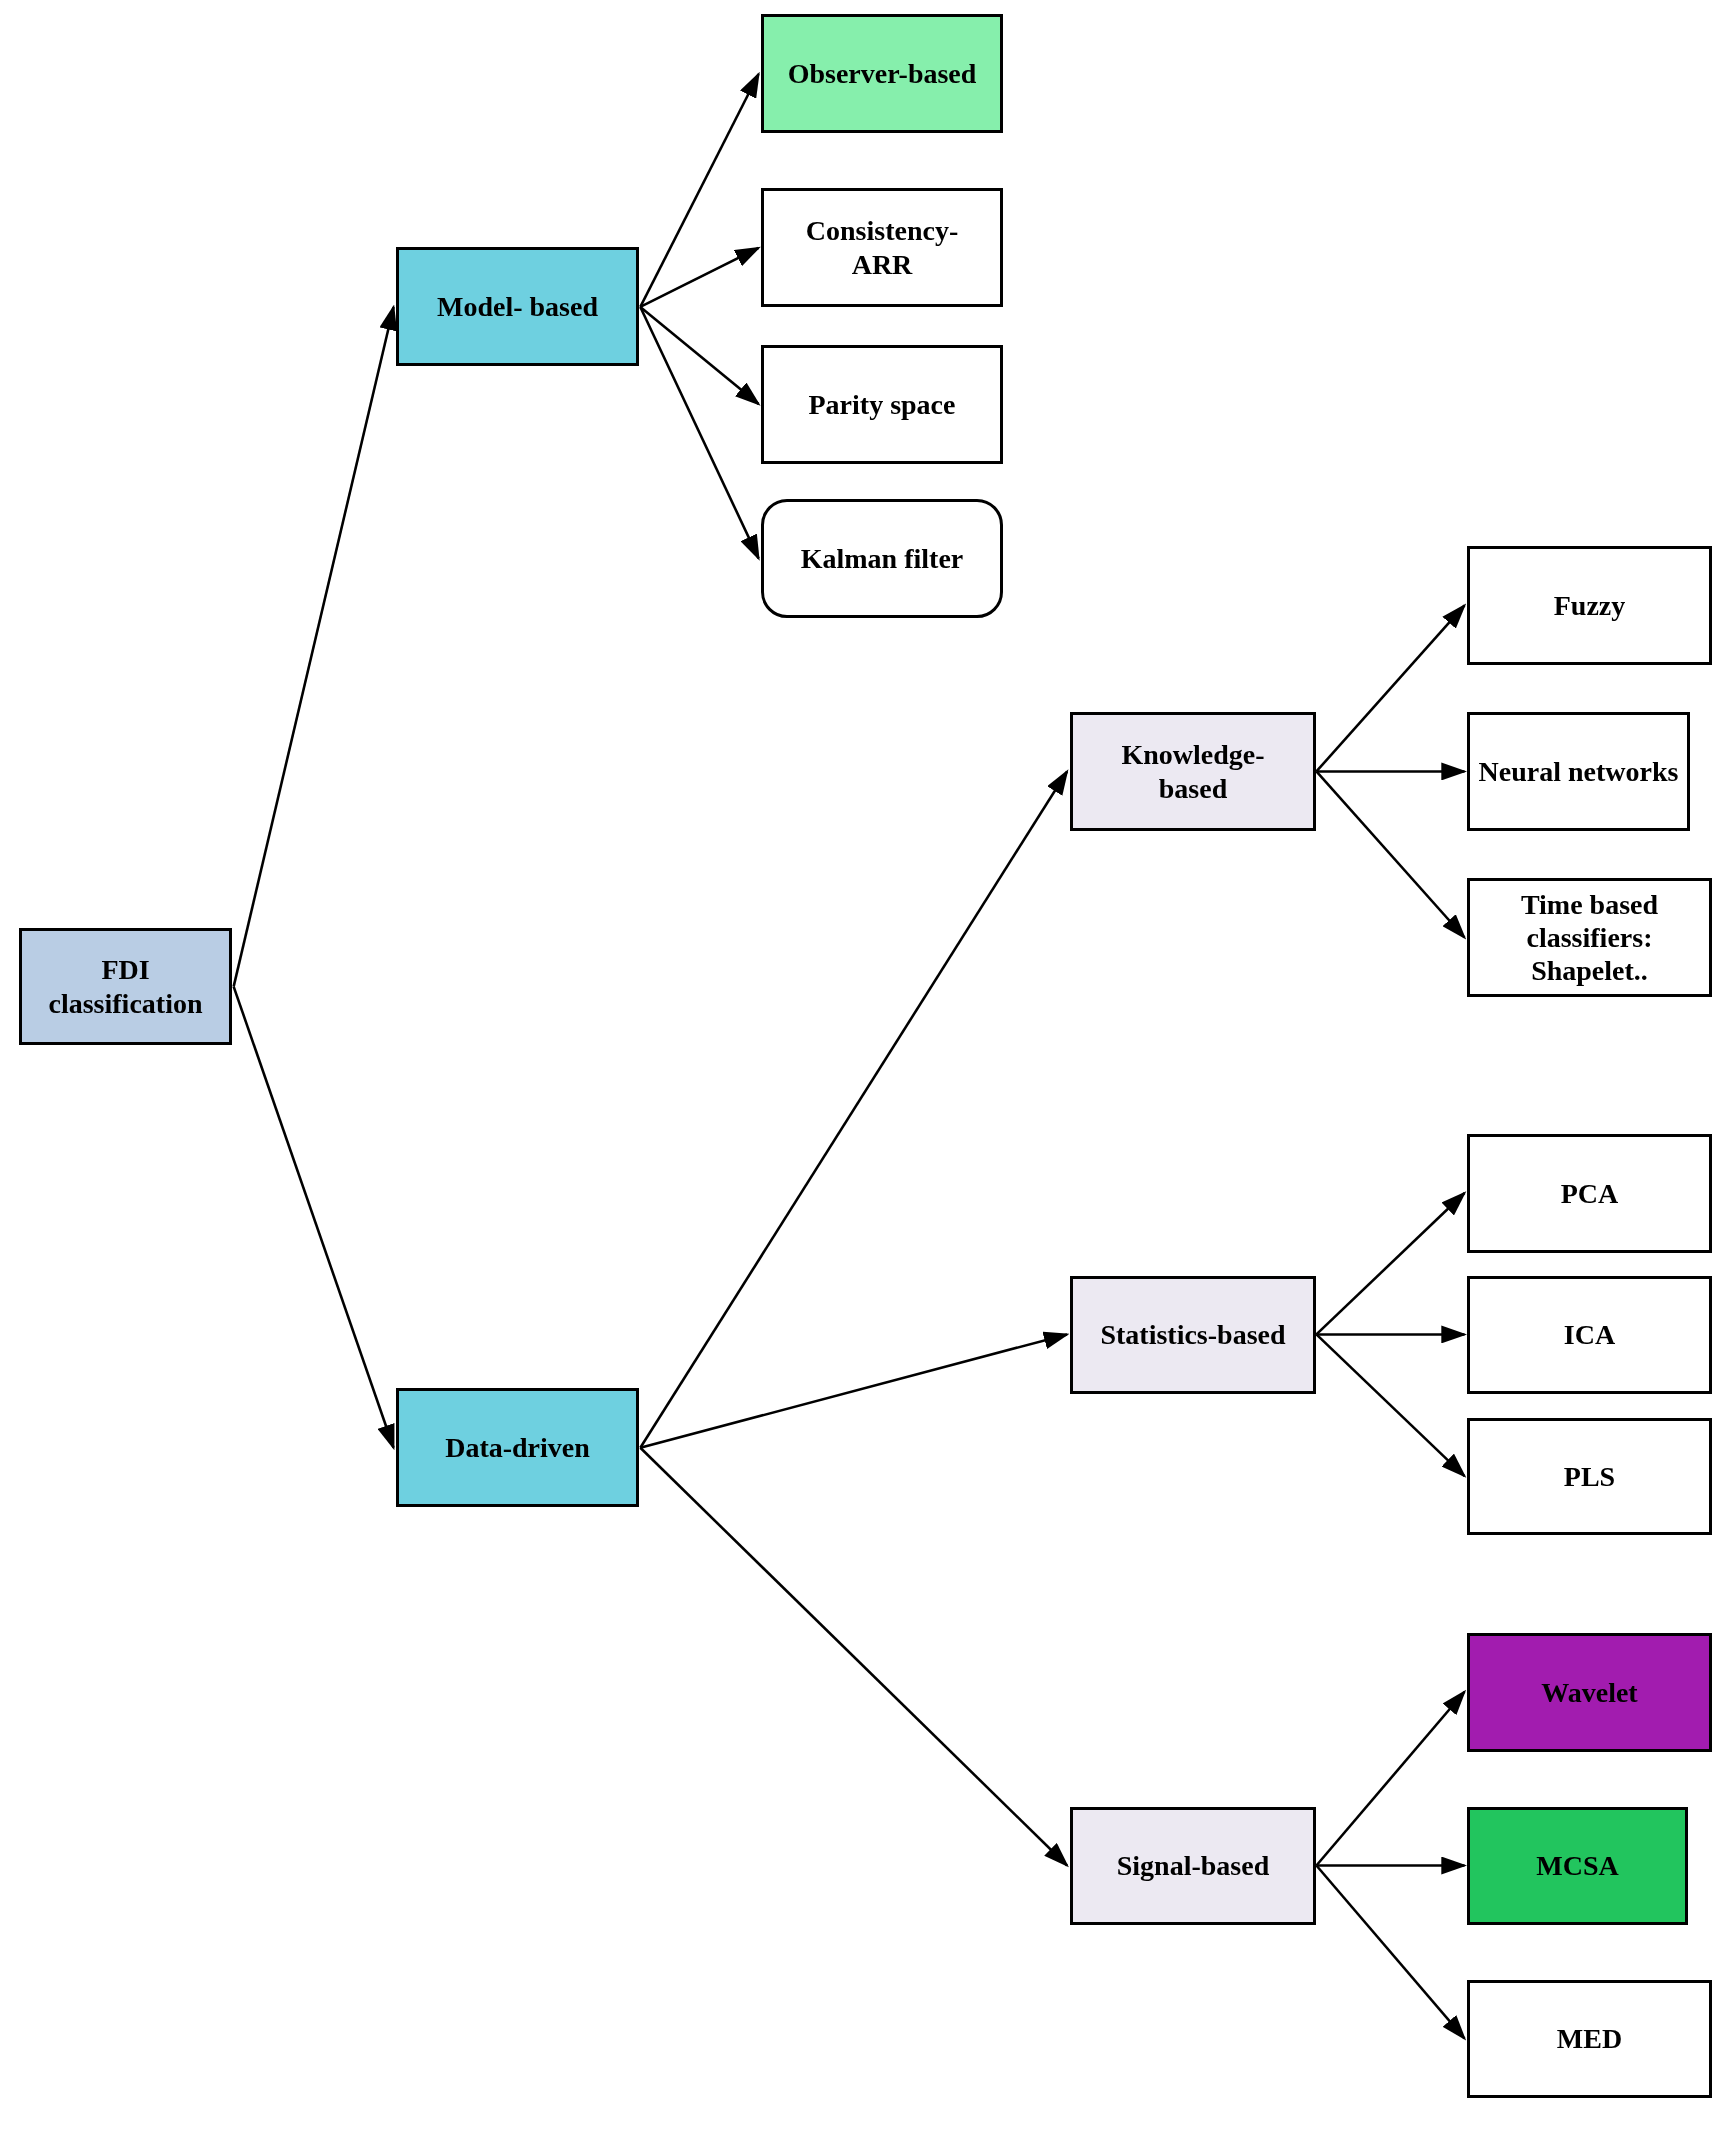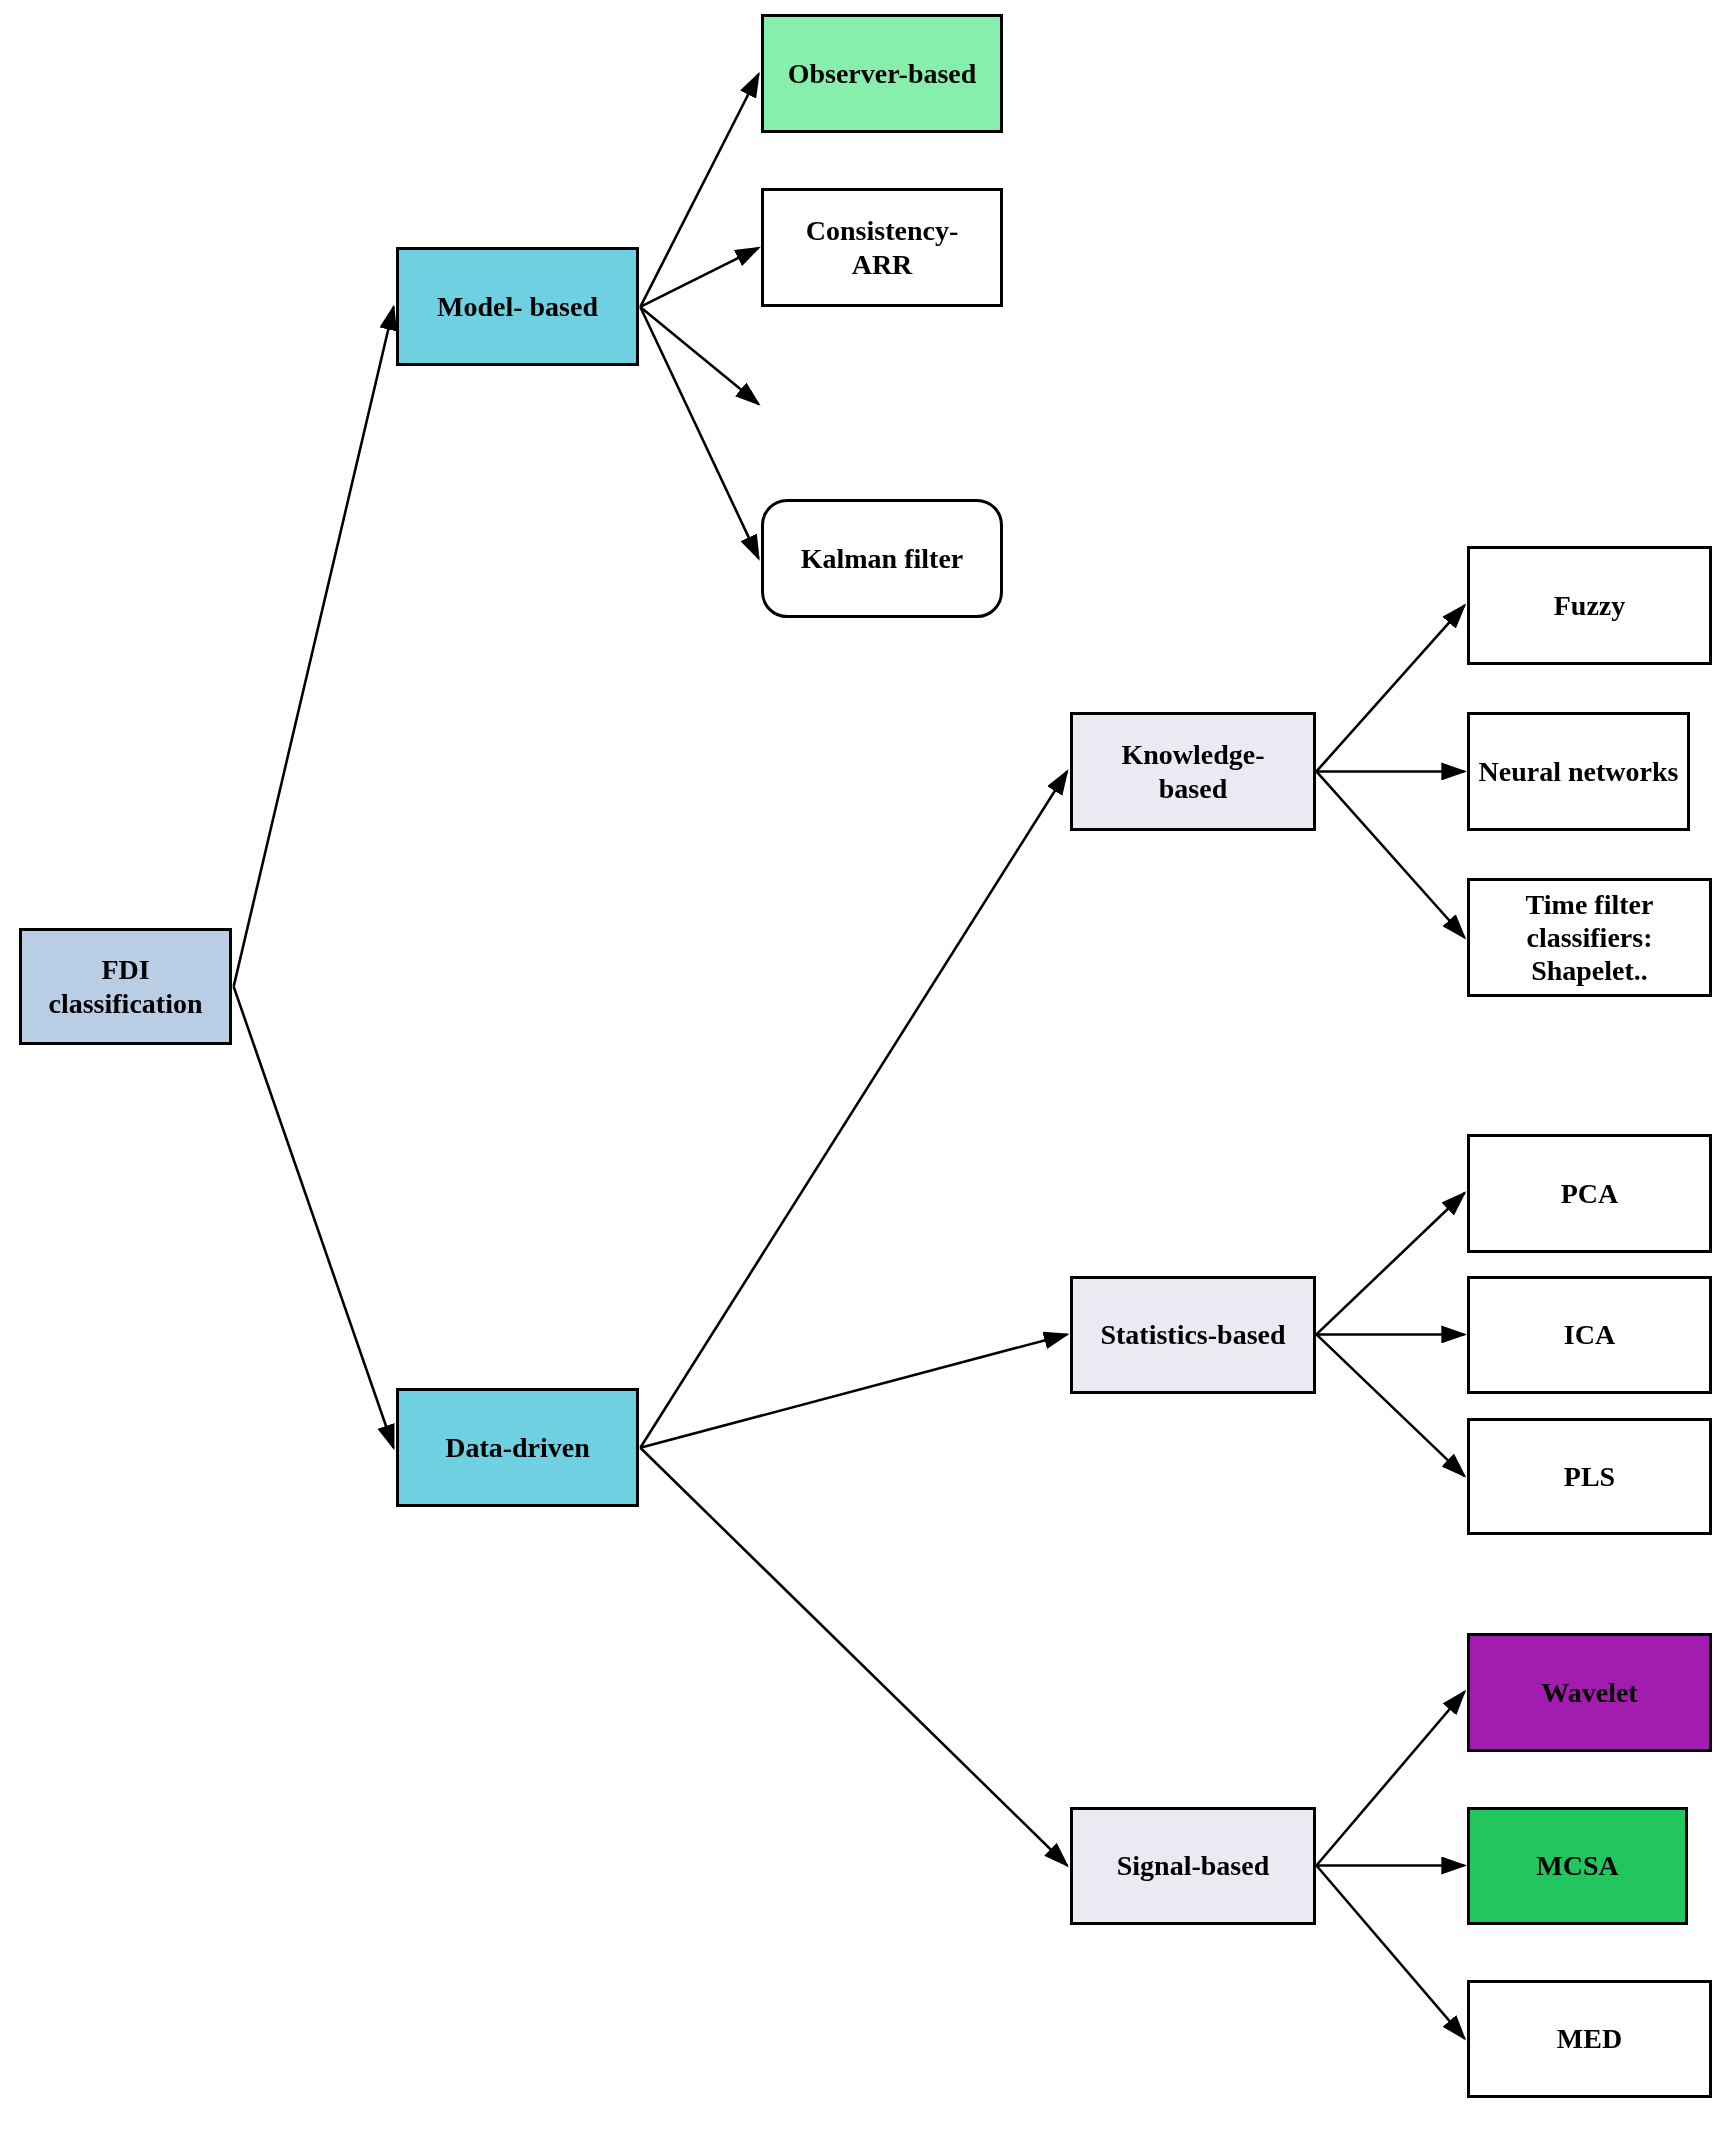--- a/index.html
+++ b/index.html
@@ -63,28 +63,29 @@
       <line x1="2560" y1="3628.5" x2="2848" y2="3628.5" stroke="#000000" stroke-width="5" marker-end="url(#ah)"></line>
       <line x1="2560" y1="3628.5" x2="2848" y2="3965" stroke="#000000" stroke-width="5" marker-end="url(#ah)"></line>
     </svg>
     <div class="node" style="left: 19px; top: 928px; width: 213px; height: 117px; background: rgb(185, 205, 228); border-color: rgb(0, 0, 0);"><span>FDI
 classification</span></div>
     <div class="node" style="left: 396px; top: 247px; width: 243px; height: 119px; background: rgb(110, 208, 224); border-color: rgb(0, 0, 0);"><span>Model- based</span></div>
     <div class="node" style="left: 396px; top: 1388px; width: 243px; height: 119px; background: rgb(110, 208, 224); border-color: rgb(0, 0, 0);"><span>Data-driven</span></div>
     <div class="node" style="left: 761px; top: 14.4px; width: 242px; height: 119px; background: #86efac; border-color: rgb(0, 0, 0);"><span>Observer-based</span></div>
     <div class="node" style="left: 761px; top: 188px; width: 242px; height: 119px; background: rgb(255, 255, 255); border-color: rgb(0, 0, 0);"><span>Consistency-
 ARR</span></div>
+    <div class="node" style="left: 761px; top: 345px; width: 242px; height: 119px; background: rgb(255, 255, 255); border-color: rgb(0, 0, 0);"><span>Parity space</span></div>
     <div class="node" style="left: 761px; top: 499px; width: 242px; height: 119px; background: rgb(255, 255, 255); border-color: rgb(0, 0, 0); border-radius: 26px;"><span>Kalman filter</span></div>
     <div class="node" style="left: 1070px; top: 712px; width: 246px; height: 119px; background: rgb(236, 233, 242); border-color: rgb(0, 0, 0);"><span>Knowledge-
 based</span></div>
     <div class="node" style="left: 1070px; top: 1807px; width: 246px; height: 118px; background: rgb(236, 233, 242); border-color: rgb(0, 0, 0);"><span>Signal-based</span></div>
     <div class="node" style="left: 1070px; top: 1276px; width: 246px; height: 118px; background: rgb(236, 233, 242); border-color: rgb(0, 0, 0);"><span>Statistics-based</span></div>
     <div class="node" style="left: 1467px; top: 546px; width: 245px; height: 119px; background: rgb(255, 255, 255); border-color: rgb(0, 0, 0);"><span>Fuzzy</span></div>
     <div class="node" style="left: 1467px; top: 712px; width: 223px; height: 119px; background: rgb(255, 255, 255); border-color: rgb(0, 0, 0);"><span>Neural networks</span></div>
-    <div class="node" style="left: 1467px; top: 878px; width: 245px; height: 119px; background: rgb(255, 255, 255); border-color: rgb(0, 0, 0);"><span>Time filter
+    <div class="node" style="left: 1467px; top: 878px; width: 245px; height: 119px; background: rgb(255, 255, 255); border-color: rgb(0, 0, 0);"><span>Time based
 classifiers:
 Shapelet..</span></div>
     <div class="node" style="left: 1467px; top: 1134px; width: 245px; height: 119px; background: rgb(255, 255, 255); border-color: rgb(0, 0, 0);"><span>PCA</span></div>
     <div class="node" style="left: 1467px; top: 1276px; width: 245px; height: 118px; background: rgb(255, 255, 255); border-color: rgb(0, 0, 0);"><span>ICA</span></div>
     <div class="node" style="left: 1467px; top: 1418px; width: 245px; height: 117px; background: rgb(255, 255, 255); border-color: rgb(0, 0, 0);"><span>PLS</span></div>
     <div class="node" style="left: 1467px; top: 1633px; width: 245px; height: 119px; background: #a21caf; border-color: rgb(0, 0, 0);"><span>Wavelet</span></div>
     <div class="node" style="left: 1467px; top: 1807px; width: 221px; height: 118px; background: #22c55e; border-color: rgb(0, 0, 0); justify-content: center;"><span>MCSA</span></div>
     <div class="node" style="left: 1467px; top: 1980px; width: 245px; height: 118px; background: rgb(255, 255, 255); border-color: rgb(0, 0, 0);"><span>MED</span></div>
   </div>
 

